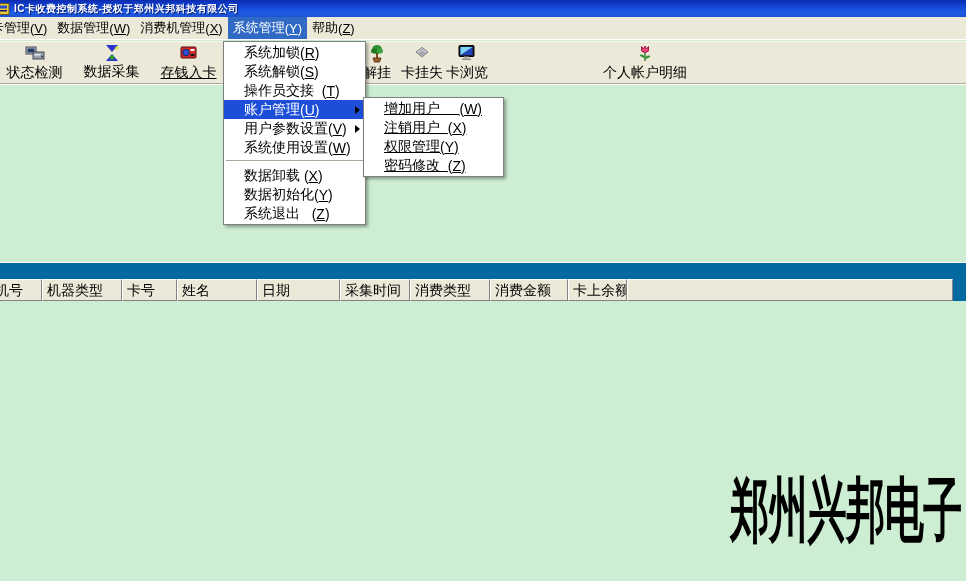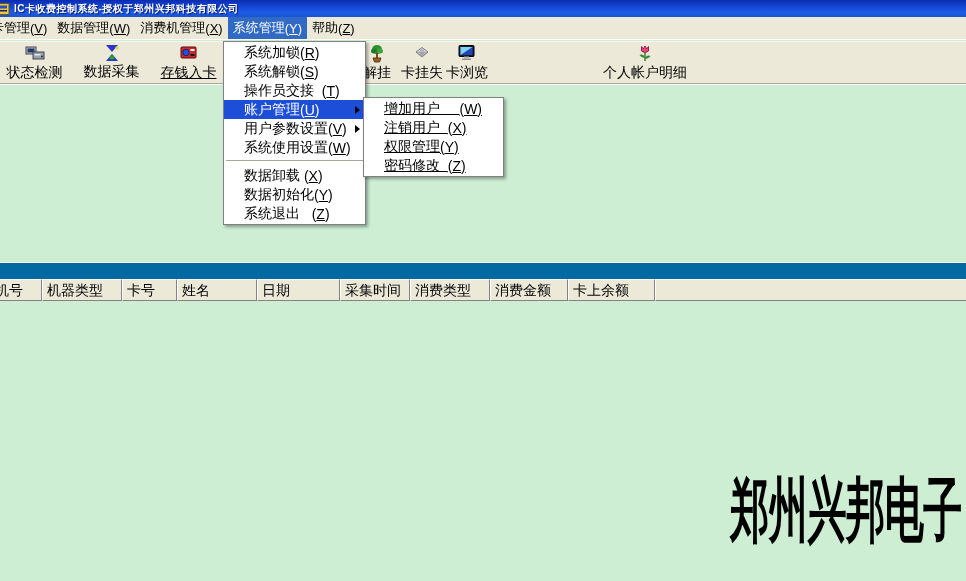--- a/index.html
+++ b/index.html
@@ -170,21 +170,21 @@
   <div class="grid-panel">
     <div class="grid-header">
       <div class="hcell" style="width:52px">机号</div>
       <div class="hcell" style="width:80px">机器类型</div>
       <div class="hcell" style="width:55px">卡号</div>
       <div class="hcell" style="width:80px">姓名</div>
       <div class="hcell" style="width:83px">日期</div>
       <div class="hcell" style="width:70px">采集时间</div>
       <div class="hcell" style="width:80px">消费类型</div>
       <div class="hcell" style="width:78px">消费金额</div>
-      <div class="hcell" style="width:87px">卡上余额</div>
+      <div class="hcell" style="width:59px">卡上余额</div>
       <div class="hcell" style="width:326px"></div>
     </div>
   </div>
 
   <div class="watermark">郑州兴邦电子</div>
 
   <div class="menu-pop dropdown">
     <div class="dd-item">
       <span>系统加锁</span><span class="mkey"><u>R</u></span>
     </div>

